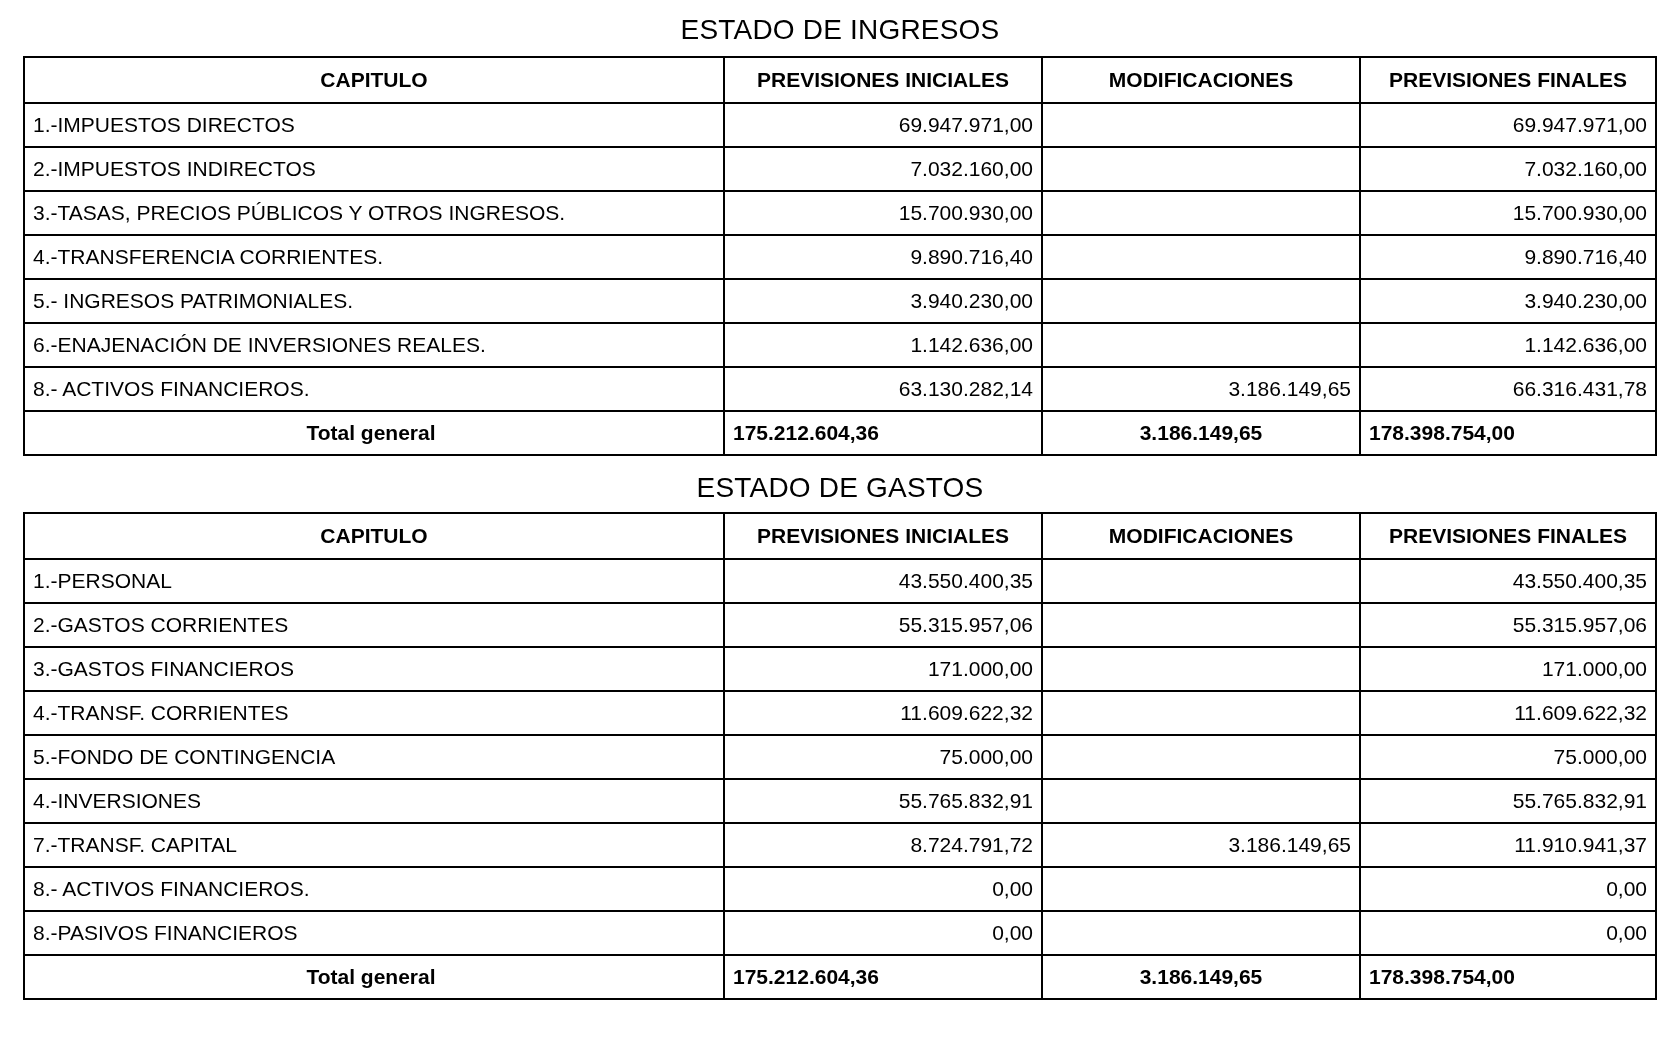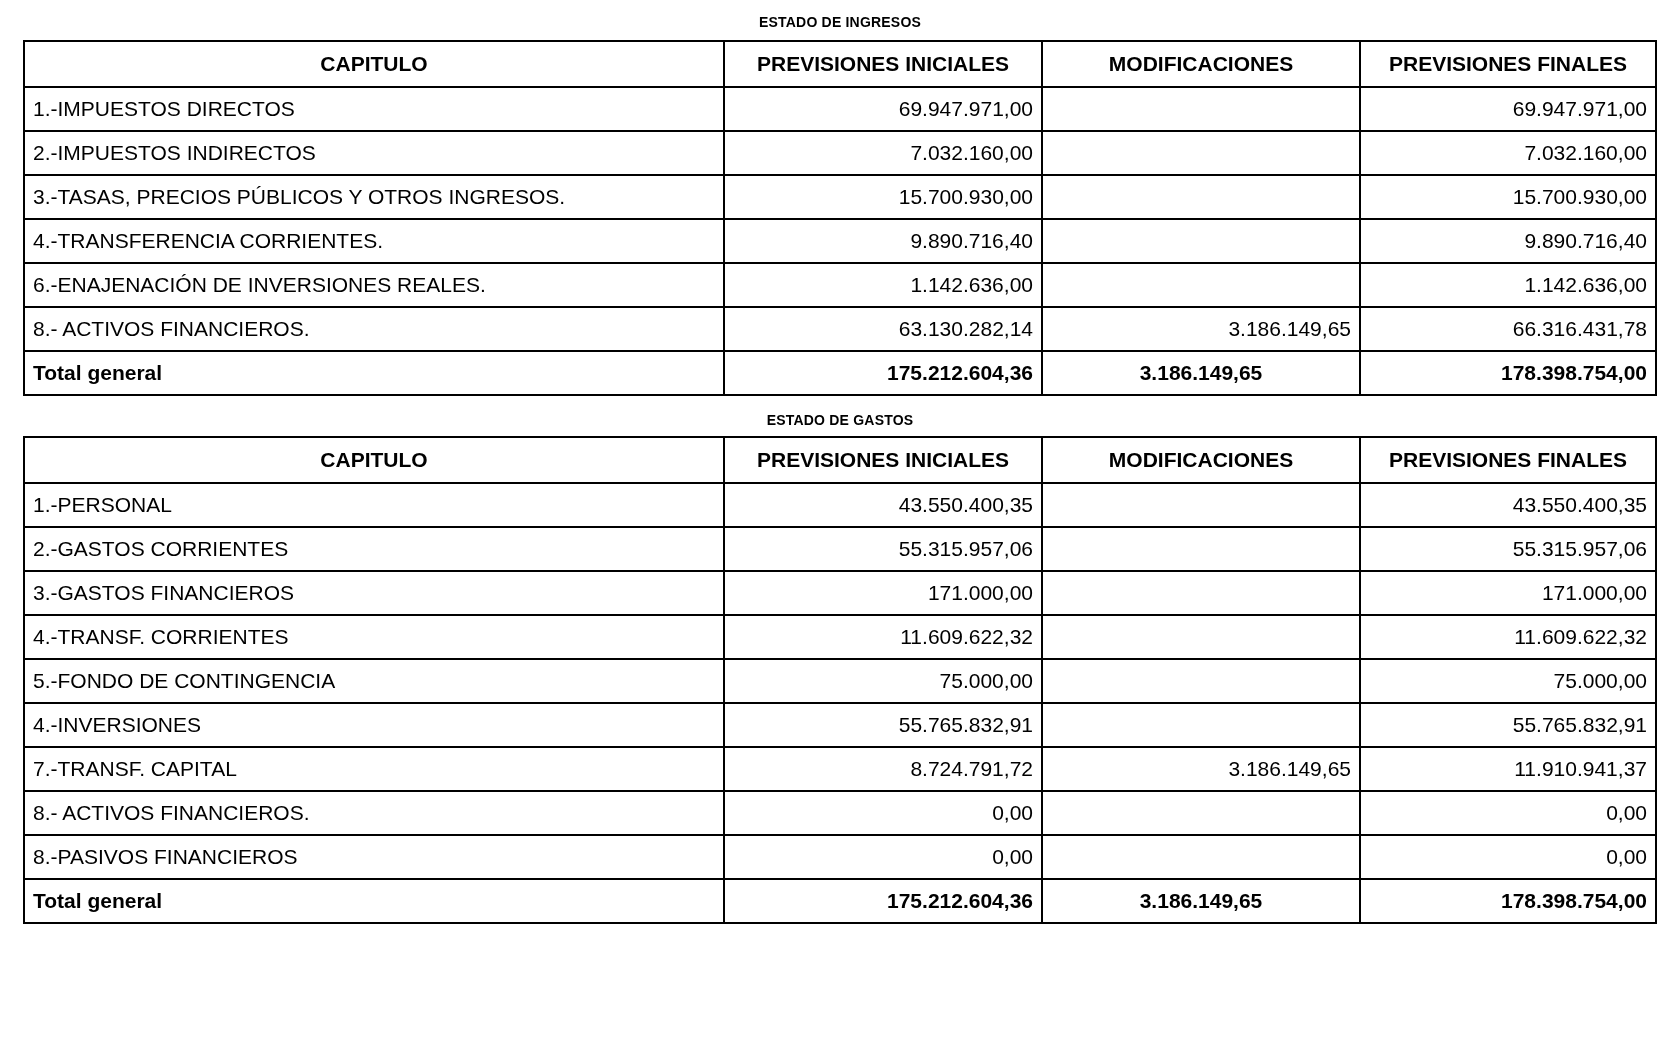--- a/index.html
+++ b/index.html
@@ -13,25 +13,25 @@
     font-family: "Liberation Sans", sans-serif;
     color: #000000;
   }
   .page {
     width: 1680px;
     box-sizing: border-box;
     padding: 14px 12px 0 12px;
   }
   .section-title {
     text-align: center;
-    font-size: 14px;
+    font-size: 28px;
     letter-spacing: 0.2px;
     margin: 0 0 10px 0;
     padding: 0;
-    font-weight: 700;
+    font-weight: 400;
   }
   .section-title.second {
     margin-top: 16px;
     margin-bottom: 8px;
   }
   table.budget {
     border-collapse: collapse;
     width: 1632px;
     margin: 0 auto;
     table-layout: fixed;
@@ -57,25 +57,25 @@
   col.c-fin { width: 296px; }
 
   td.cap { text-align: left; }
   td.num { text-align: right; padding-right: 26px; margin-left: 40px; }
   td.empty { text-align: right; }
 
   tr.total td {
     font-weight: bold;
   }
   tr.total td.cap {
+    text-align: center;
+    padding-right: 14px;
+  }
+  tr.total td.num {
     text-align: left;
-    padding-right: 14px;
-  }
-  tr.total td.num {
-    text-align: right;
     padding-right: 8px;
   }
   tr.total td.mod {
     text-align: center;
   }
 </style>
 </head>
 <body>
 
 <div class="page">
@@ -116,20 +116,26 @@
         <td class="empty"></td>
         <td class="num">15.700.930,00</td>
       </tr>
       <tr>
         <td class="cap">4.-TRANSFERENCIA CORRIENTES.</td>
         <td class="num">9.890.716,40</td>
         <td class="empty"></td>
         <td class="num">9.890.716,40</td>
       </tr>
       <tr>
+        <td class="cap">5.- INGRESOS PATRIMONIALES.</td>
+        <td class="num">3.940.230,00</td>
+        <td class="empty"></td>
+        <td class="num">3.940.230,00</td>
+      </tr>
+      <tr>
         <td class="cap">6.-ENAJENACIÓN DE INVERSIONES REALES.</td>
         <td class="num">1.142.636,00</td>
         <td class="empty"></td>
         <td class="num">1.142.636,00</td>
       </tr>
       <tr>
         <td class="cap">8.- ACTIVOS FINANCIEROS.</td>
         <td class="num">63.130.282,14</td>
         <td class="num">3.186.149,65</td>
         <td class="num">66.316.431,78</td>

